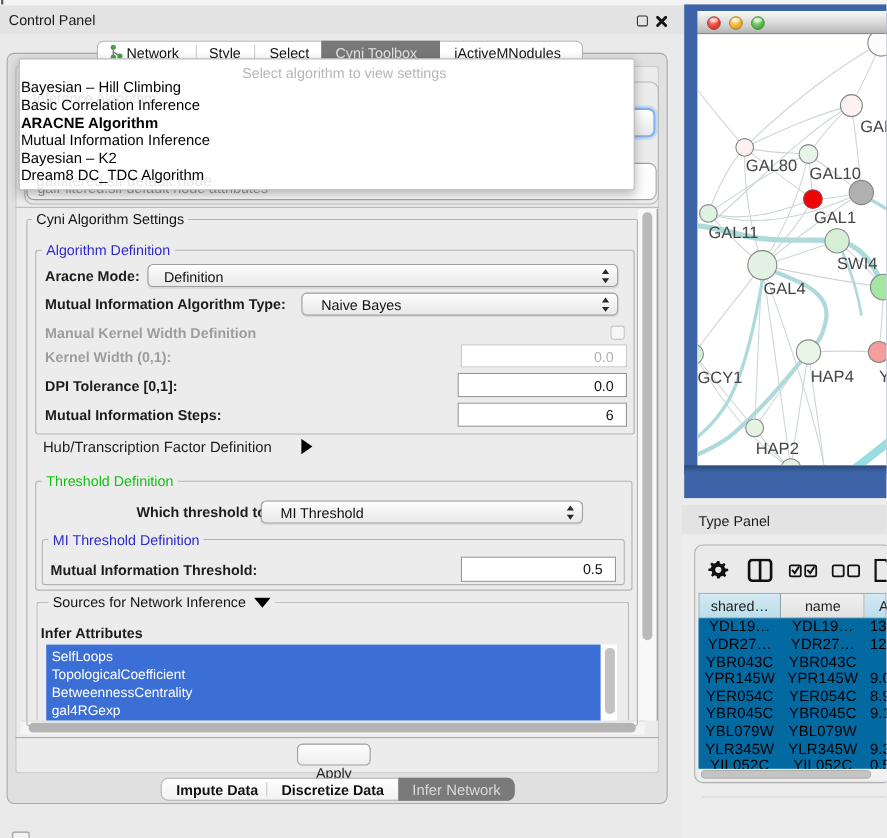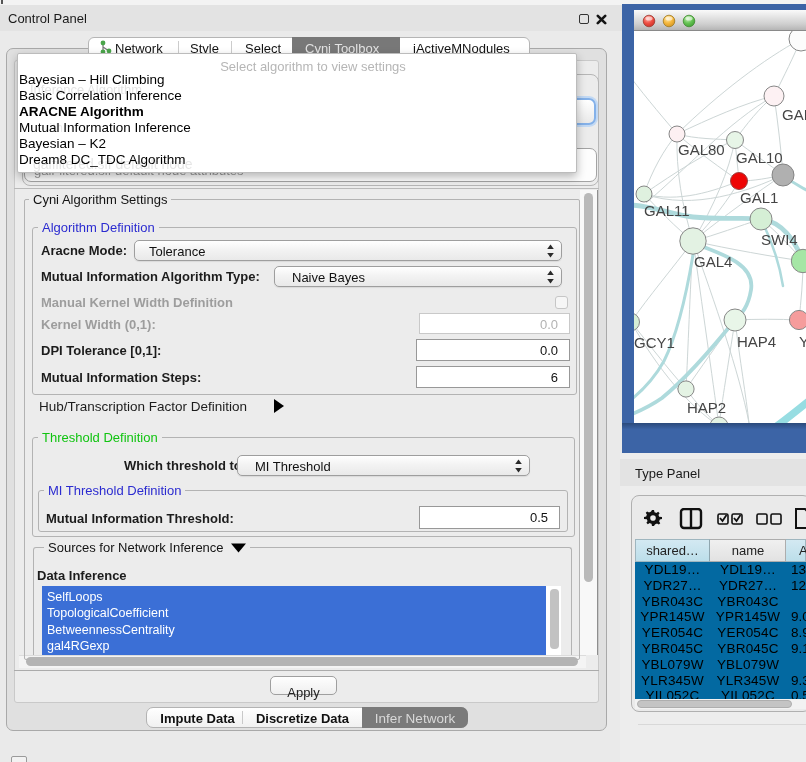--- a/index.html
+++ b/index.html
@@ -50,21 +50,21 @@
 <div class="abs" style="left:14px;top:670px;width:585px;height:1px;background:#ababab;"></div>
 
 <div class="grp" style="left:24px;top:199px;width:556px;height:461px;border-radius:2px;"></div>
 <div class="grpt" style="left:29px;top:192px;color:#141414;">Cyni Algorithm Settings</div>
 
 <div class="grp" style="left:32px;top:227px;width:545px;height:168px;"></div>
 <div class="grpt" style="left:38px;top:220px;color:#2b2bd0;">Algorithm Definition</div>
 
 <div class="lbl abs" style="left:41px;top:243px;">Aracne Mode:</div>
 <div class="combo" style="left:134px;top:240px;width:428px;">
-  <div class="ct" style="left:14px;">Tolerance</div>
+  <div class="ct" style="left:14px;">Definition</div>
   <svg class="arr" viewBox="0 0 9 16">
       <path d="M4.5 1.5 L7.8 6 L1.2 6 Z" fill="#2a2a2a"></path>
       <path d="M4.5 14.5 L7.8 10 L1.2 10 Z" fill="#2a2a2a"></path>
     </svg>
 </div>
 <div class="lbl abs" style="left:41px;top:269px;">Mutual Information Algorithm Type:</div>
 <div class="combo" style="left:274px;top:266px;width:288px;">
   <div class="ct">Naive Bayes</div>
   <svg class="arr" viewBox="0 0 9 16">
       <path d="M4.5 1.5 L7.8 6 L1.2 6 Z" fill="#2a2a2a"></path>
@@ -104,28 +104,28 @@
 <div class="grp" style="left:38px;top:490px;width:530px;height:42px;"></div>
 <div class="grpt" style="left:44px;top:483px;color:#2b2bd0;">MI Threshold Definition</div>
 <div class="lbl abs" style="left:46px;top:511px;">Mutual Information Threshold:</div>
 <div class="fld abs" style="left:419px;top:506px;width:141px;height:23px;">0.5</div>
 
 <div class="grp" style="left:33px;top:547px;width:539px;height:108px;border-bottom:none;border-radius:3px 3px 0 0;"></div>
 <div class="grpt" style="left:44px;top:540px;color:#141414;">Sources for Network Inference&nbsp;&nbsp;<svg width="15" height="10" viewBox="0 0 15 10" style="vertical-align:-1px;">
       <path d="M0 0.5 L15 0.5 L7.5 9.5 Z" fill="#000"></path>
     </svg></div>
 
-<div class="lbl abs" style="left:37px;top:568px;">Data Inference</div>
+<div class="lbl abs" style="left:37px;top:568px;">Infer Attributes</div>
 
 <div class="abs" style="left:42px;top:586px;width:519px;height:69px;background:#fff;"></div>
 <div class="abs" style="left:42px;top:586px;width:504px;height:69px;background:#3b6fd6;"></div>
 <div class="abs" style="left:47px;top:589px;font-size:12.5px;color:#fff;line-height:16.4px;">SelfLoops<br>TopologicalCoefficient<br>BetweennessCentrality<br>gal4RGexp</div>
 <div class="abs" style="left:550px;top:589px;width:8.5px;height:60px;background:#c2c2c2;border-radius:4px;"></div>
 
-<div class="abs" style="left:270px;top:676px;width:67px;height:19px;border:1px solid #9f9f9f;border-radius:5px;background:linear-gradient(#fefefe,#efefef);text-align:center;font-size:13px;color:#222;padding-top:8px;">Apply</div>
+<div class="abs" style="left:270px;top:676px;width:67px;height:19px;border:1px solid #9f9f9f;border-radius:5px;background:linear-gradient(#fefefe,#efefef);text-align:center;font-size:13px;color:#222;padding-top:18px;">Apply</div>
 
 <div class="abs" style="left:146px;top:707px;width:322px;height:21px;background:linear-gradient(#ffffff,#f1f1f1);border:1px solid #b3b3b3;border-radius:7px;"></div>
 <div class="abs" style="left:362px;top:707px;width:106px;height:21px;background:#7a7a7a;border-radius:0 7px 7px 0;"></div>
 <div class="abs" style="left:242px;top:711px;width:1px;height:13px;background:#c9c9c9;"></div>
 <div class="abs" style="left:149px;top:711px;width:97px;text-align:center;font-size:13px;font-weight:bold;color:#111;">Impute Data</div>
 <div class="abs" style="left:243px;top:711px;width:119px;text-align:center;font-size:13px;font-weight:bold;color:#111;">Discretize Data</div>
 <div class="abs" style="left:362px;top:711px;width:106px;text-align:center;font-size:13.5px;color:#d9d9d9;">Infer Network</div>
 
 <div class="abs" style="left:88px;top:37px;width:442px;height:22px;background:#fff;border:1px solid #b5b5b5;border-radius:6px;"></div>
 <div class="abs" style="left:292px;top:37px;width:108px;height:22px;background:#787878;"></div>

